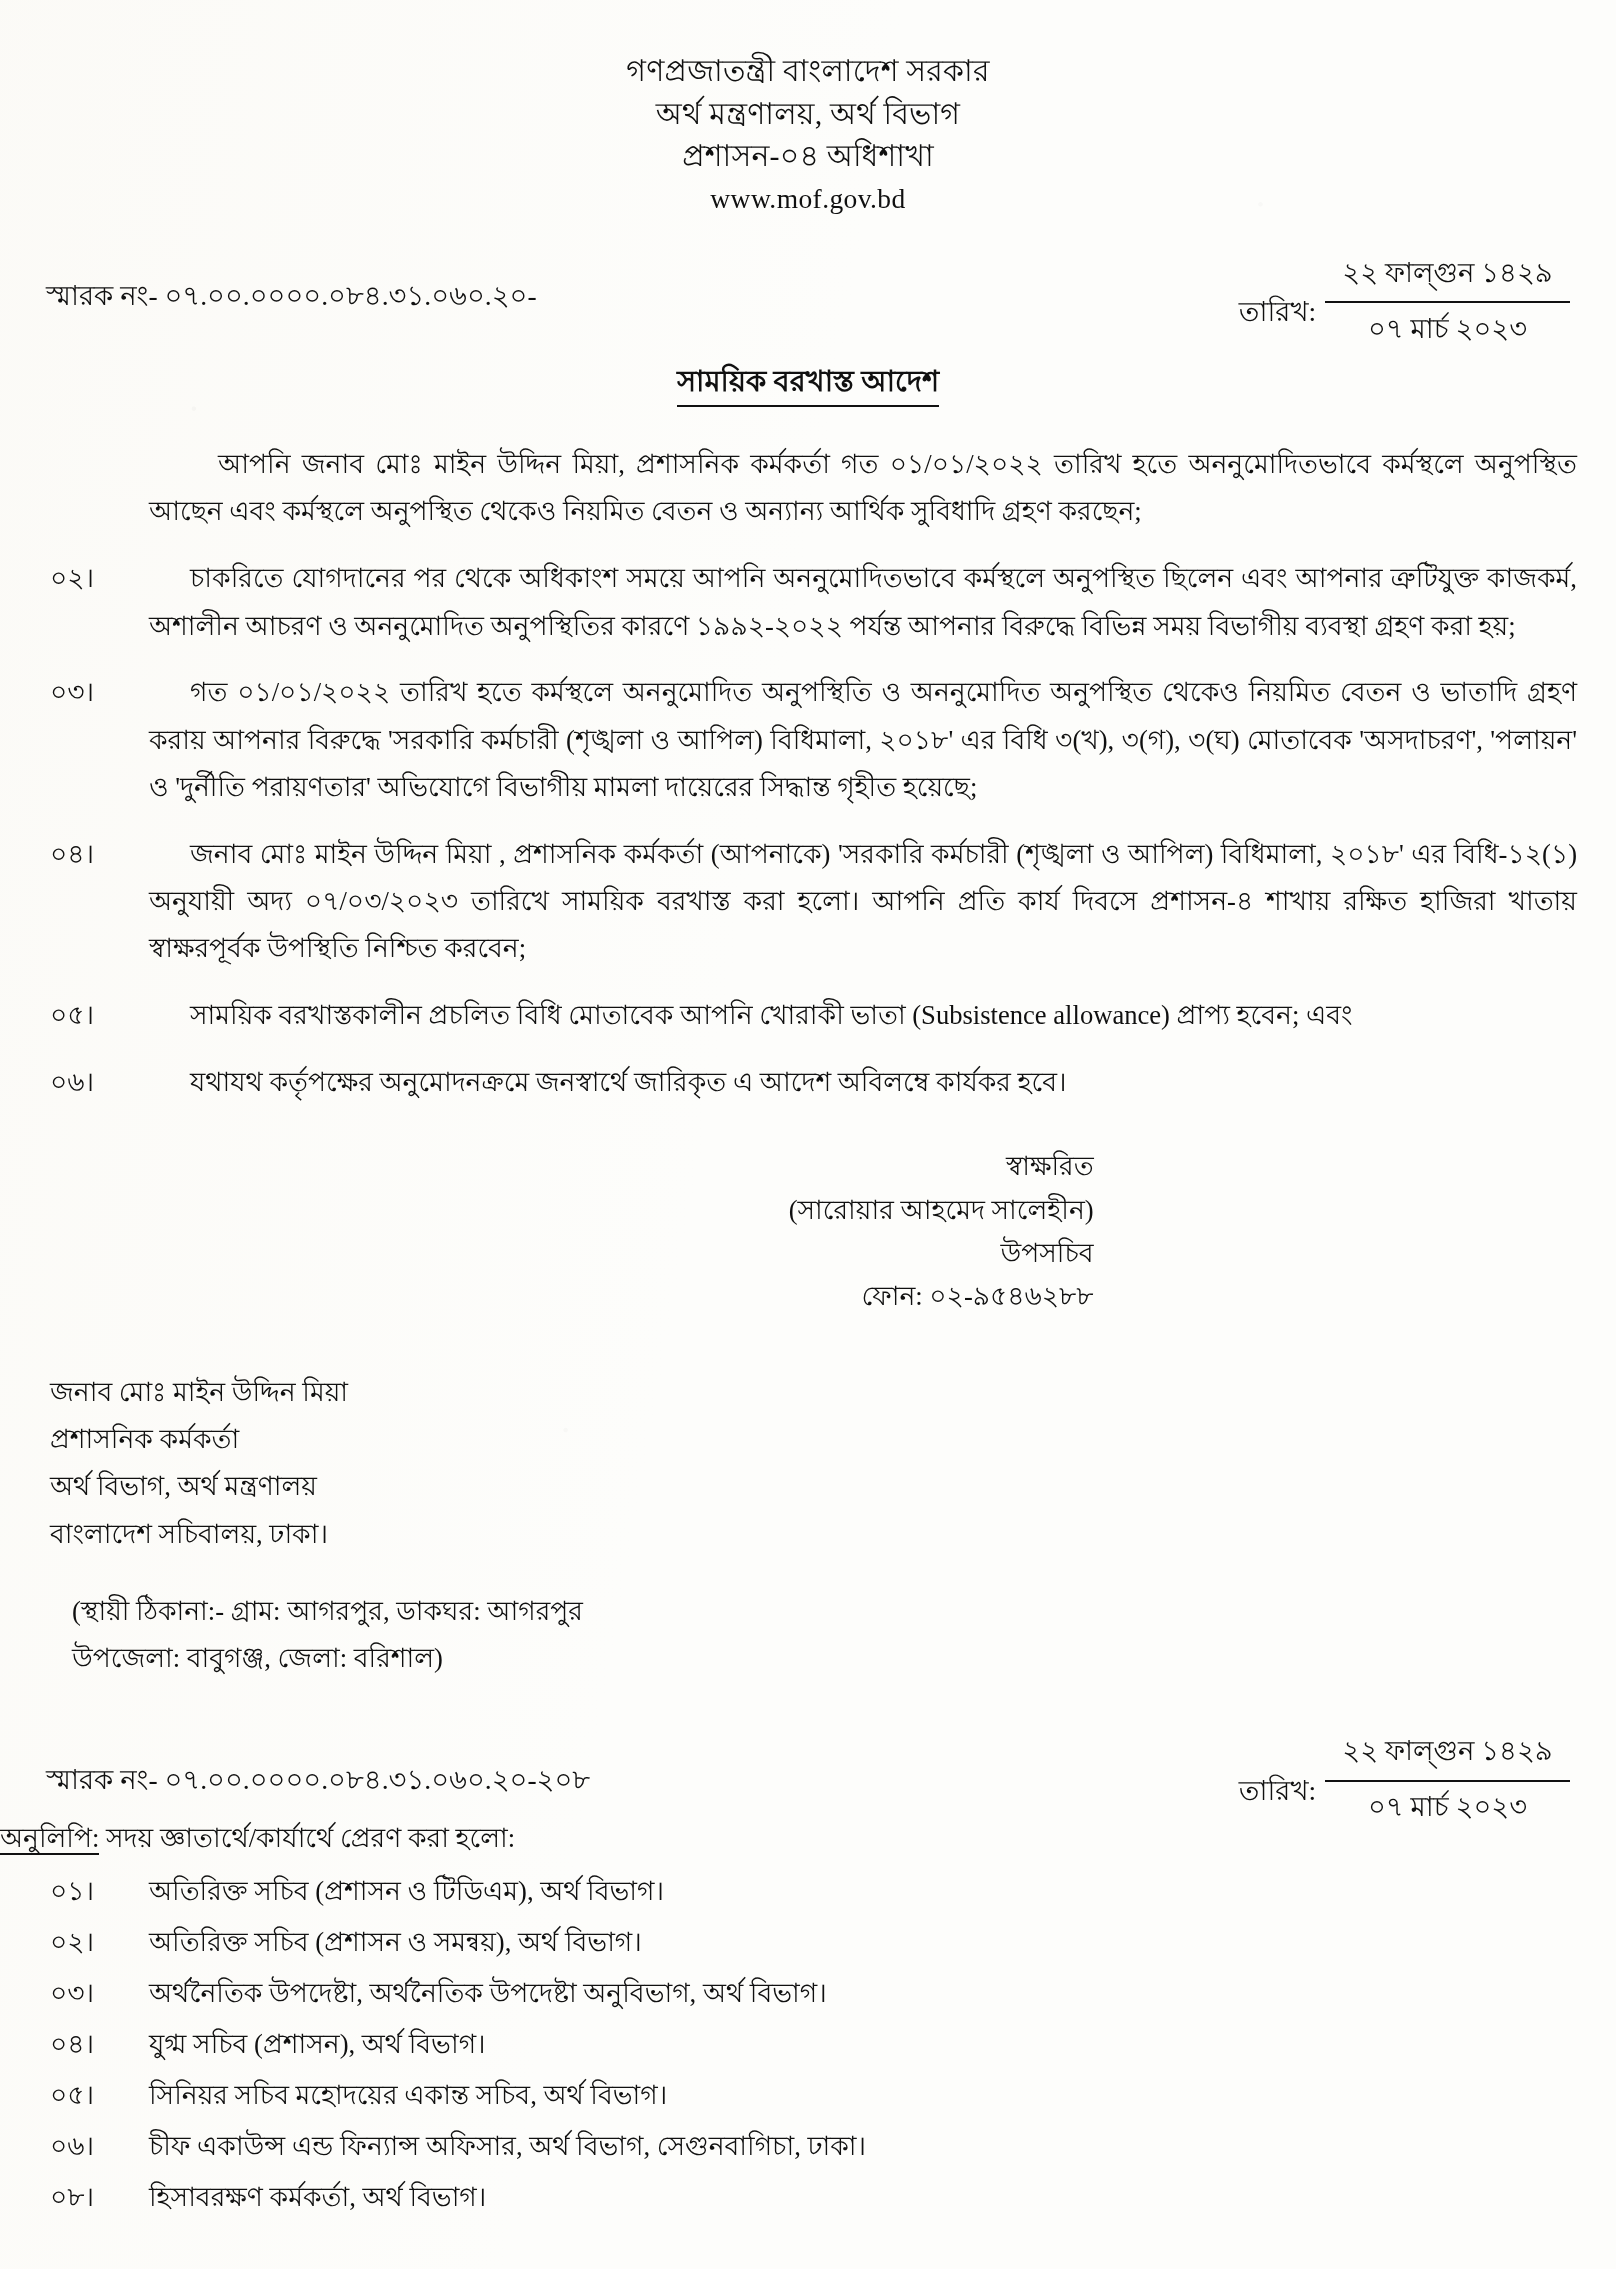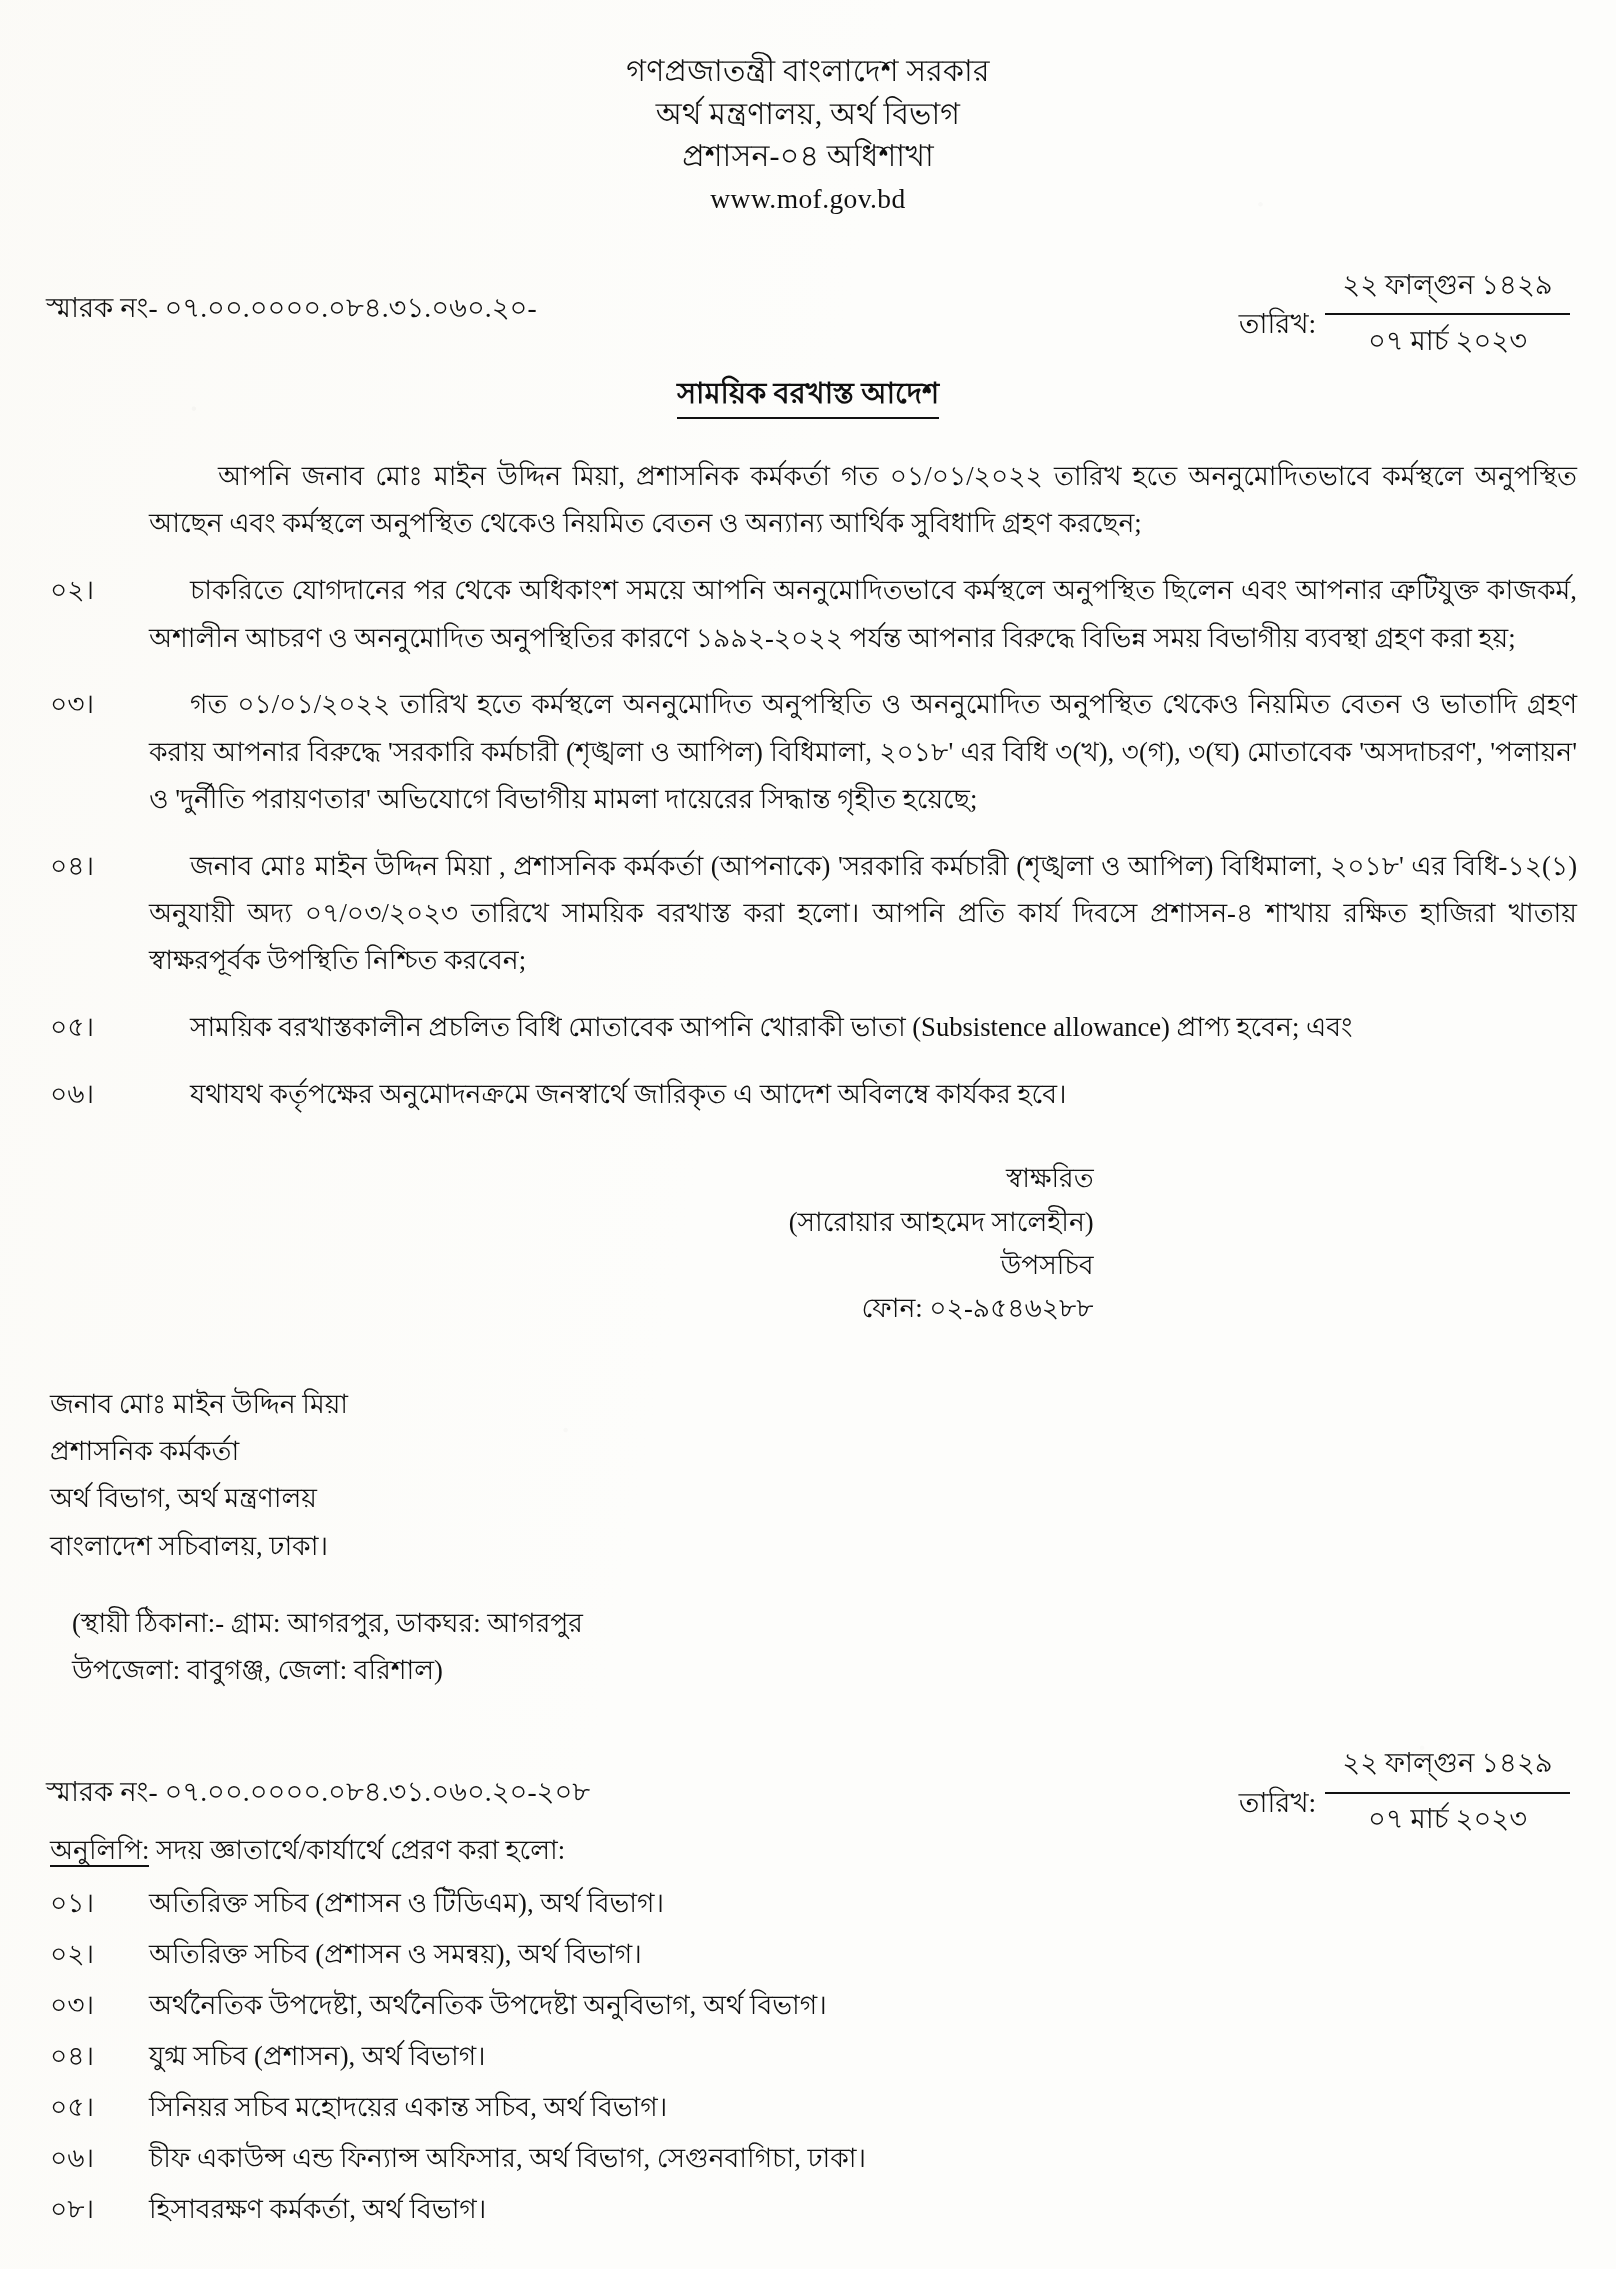--- a/index.html
+++ b/index.html
@@ -53,21 +53,21 @@
   .letterhead .web {
     font-size: 27.5px;
     line-height: 1.5;
     font-family: "Liberation Serif", "DejaVu Serif", serif;
     letter-spacing: 0.4px;
   }
 
   
   .memo-row {
     position: relative;
-    margin-top: 50px;
+    margin-top: 38px;
     height: 85px;
     padding-left: 32px;
   }
   .memo-no {
     position: absolute;
     left: 46px;
     top: 17.7px;
     font-size: 27.5px;
     white-space: nowrap;
   }
@@ -171,21 +171,20 @@
     position: relative;
     margin-top: 53px;
     height: 89px;
   }
   .memo-row2 .memo-no {
     top: 23px;
   }
 
   
   .copy-head {
-    padding-left: 50px;
     font-size: 26.6px;
     margin-top: -7px;
   }
   .copy-head .ul { border-bottom: 2.2px solid #111; }
   .copy-list {
     padding-left: 50px;
     margin-top: 7px;
   }
   .copy-item {
     display: flex;

